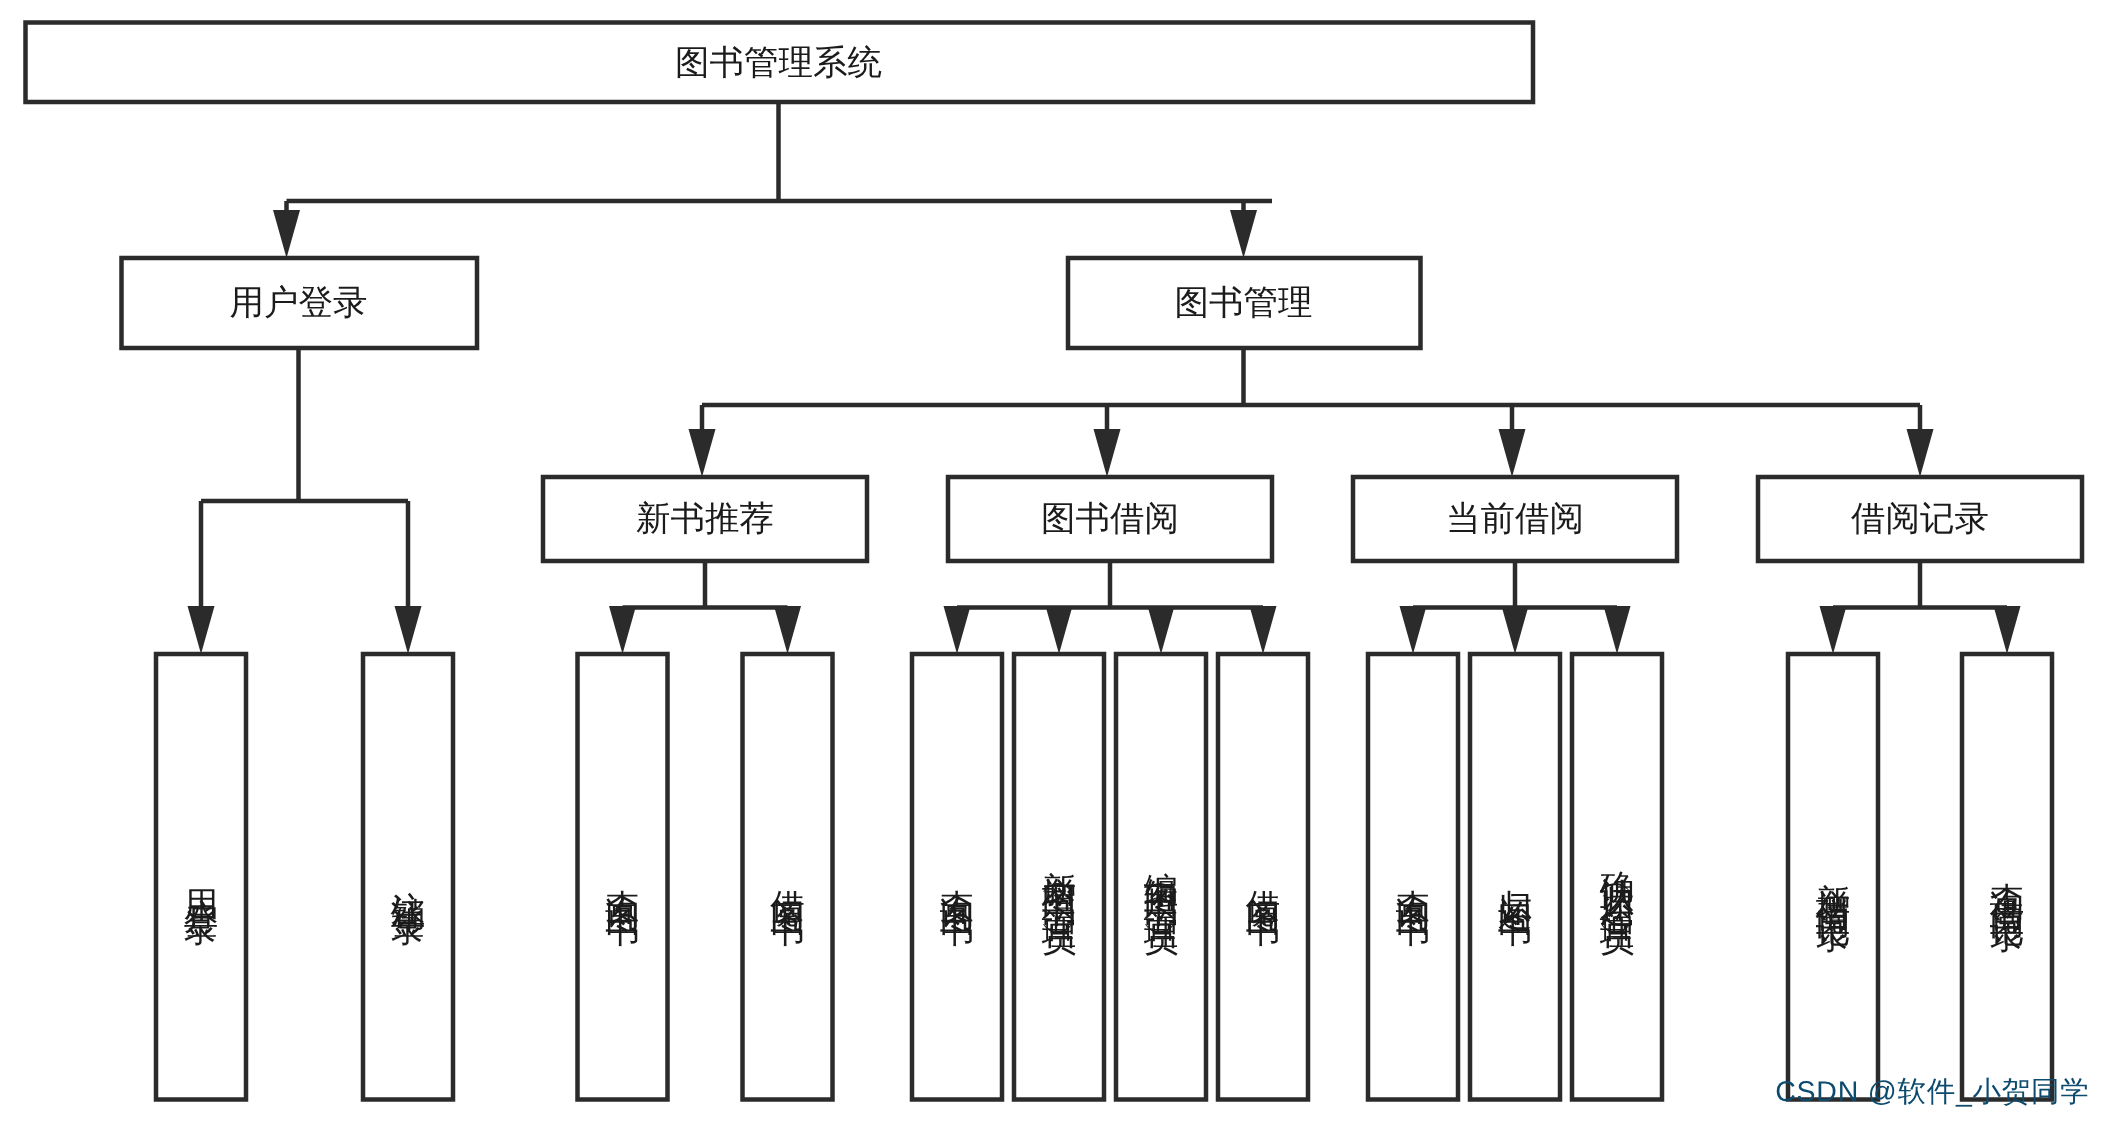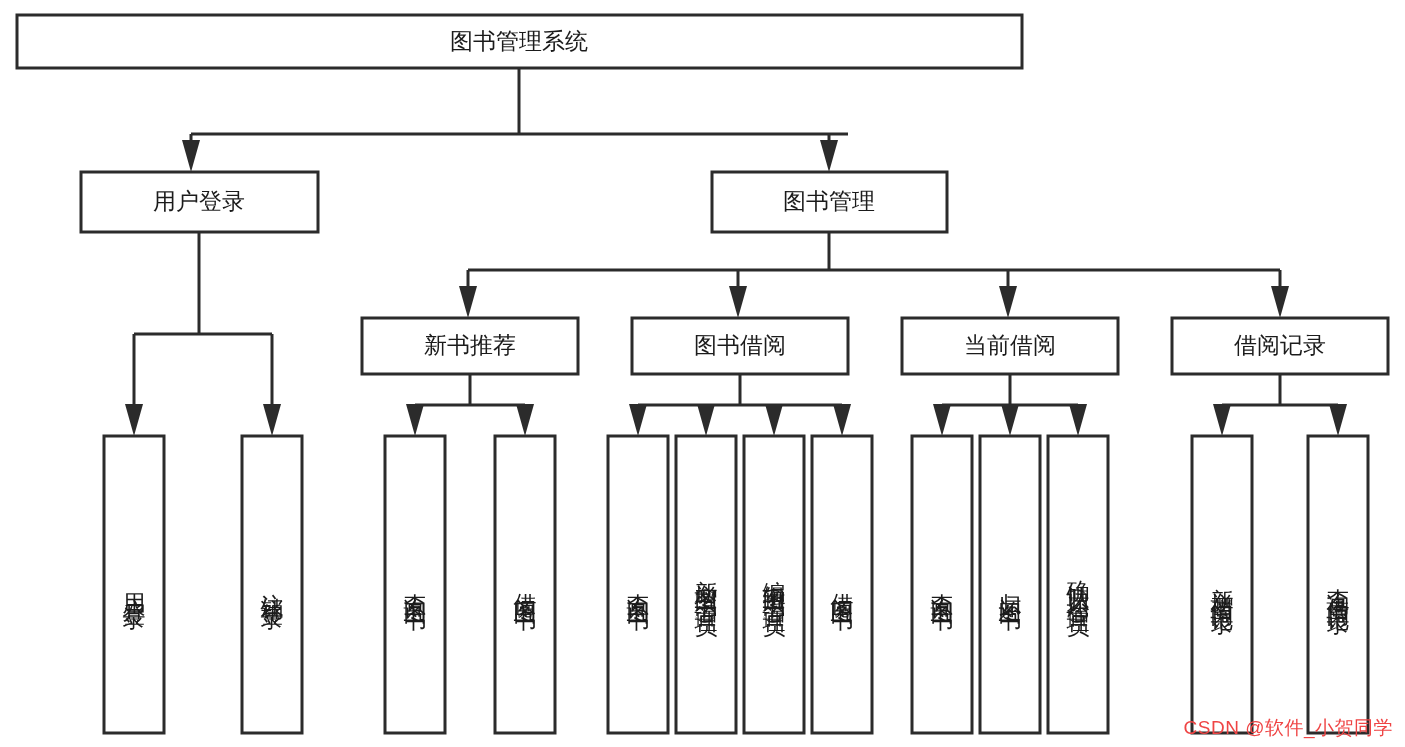--- a/index.html
+++ b/index.html
@@ -63,21 +63,21 @@
     align-items: center;
     justify-content: center;
     pointer-events: none;
   }
   .watermark {
     position: absolute;
     right: 12px;
     bottom: 6px;
     font-family: "Liberation Sans", "DejaVu Sans", sans-serif;
     font-size: 19px;
-    color: #ef4444;
+    color: #0c4a6e;
     white-space: nowrap;
     letter-spacing: 0.5px;
   }
 </style>
 </head>
 <body>
 
 <div id="diagram-root">
 
   <svg id="flow" viewBox="0 0 1405 747" xmlns="http://www.w3.org/2000/svg">

